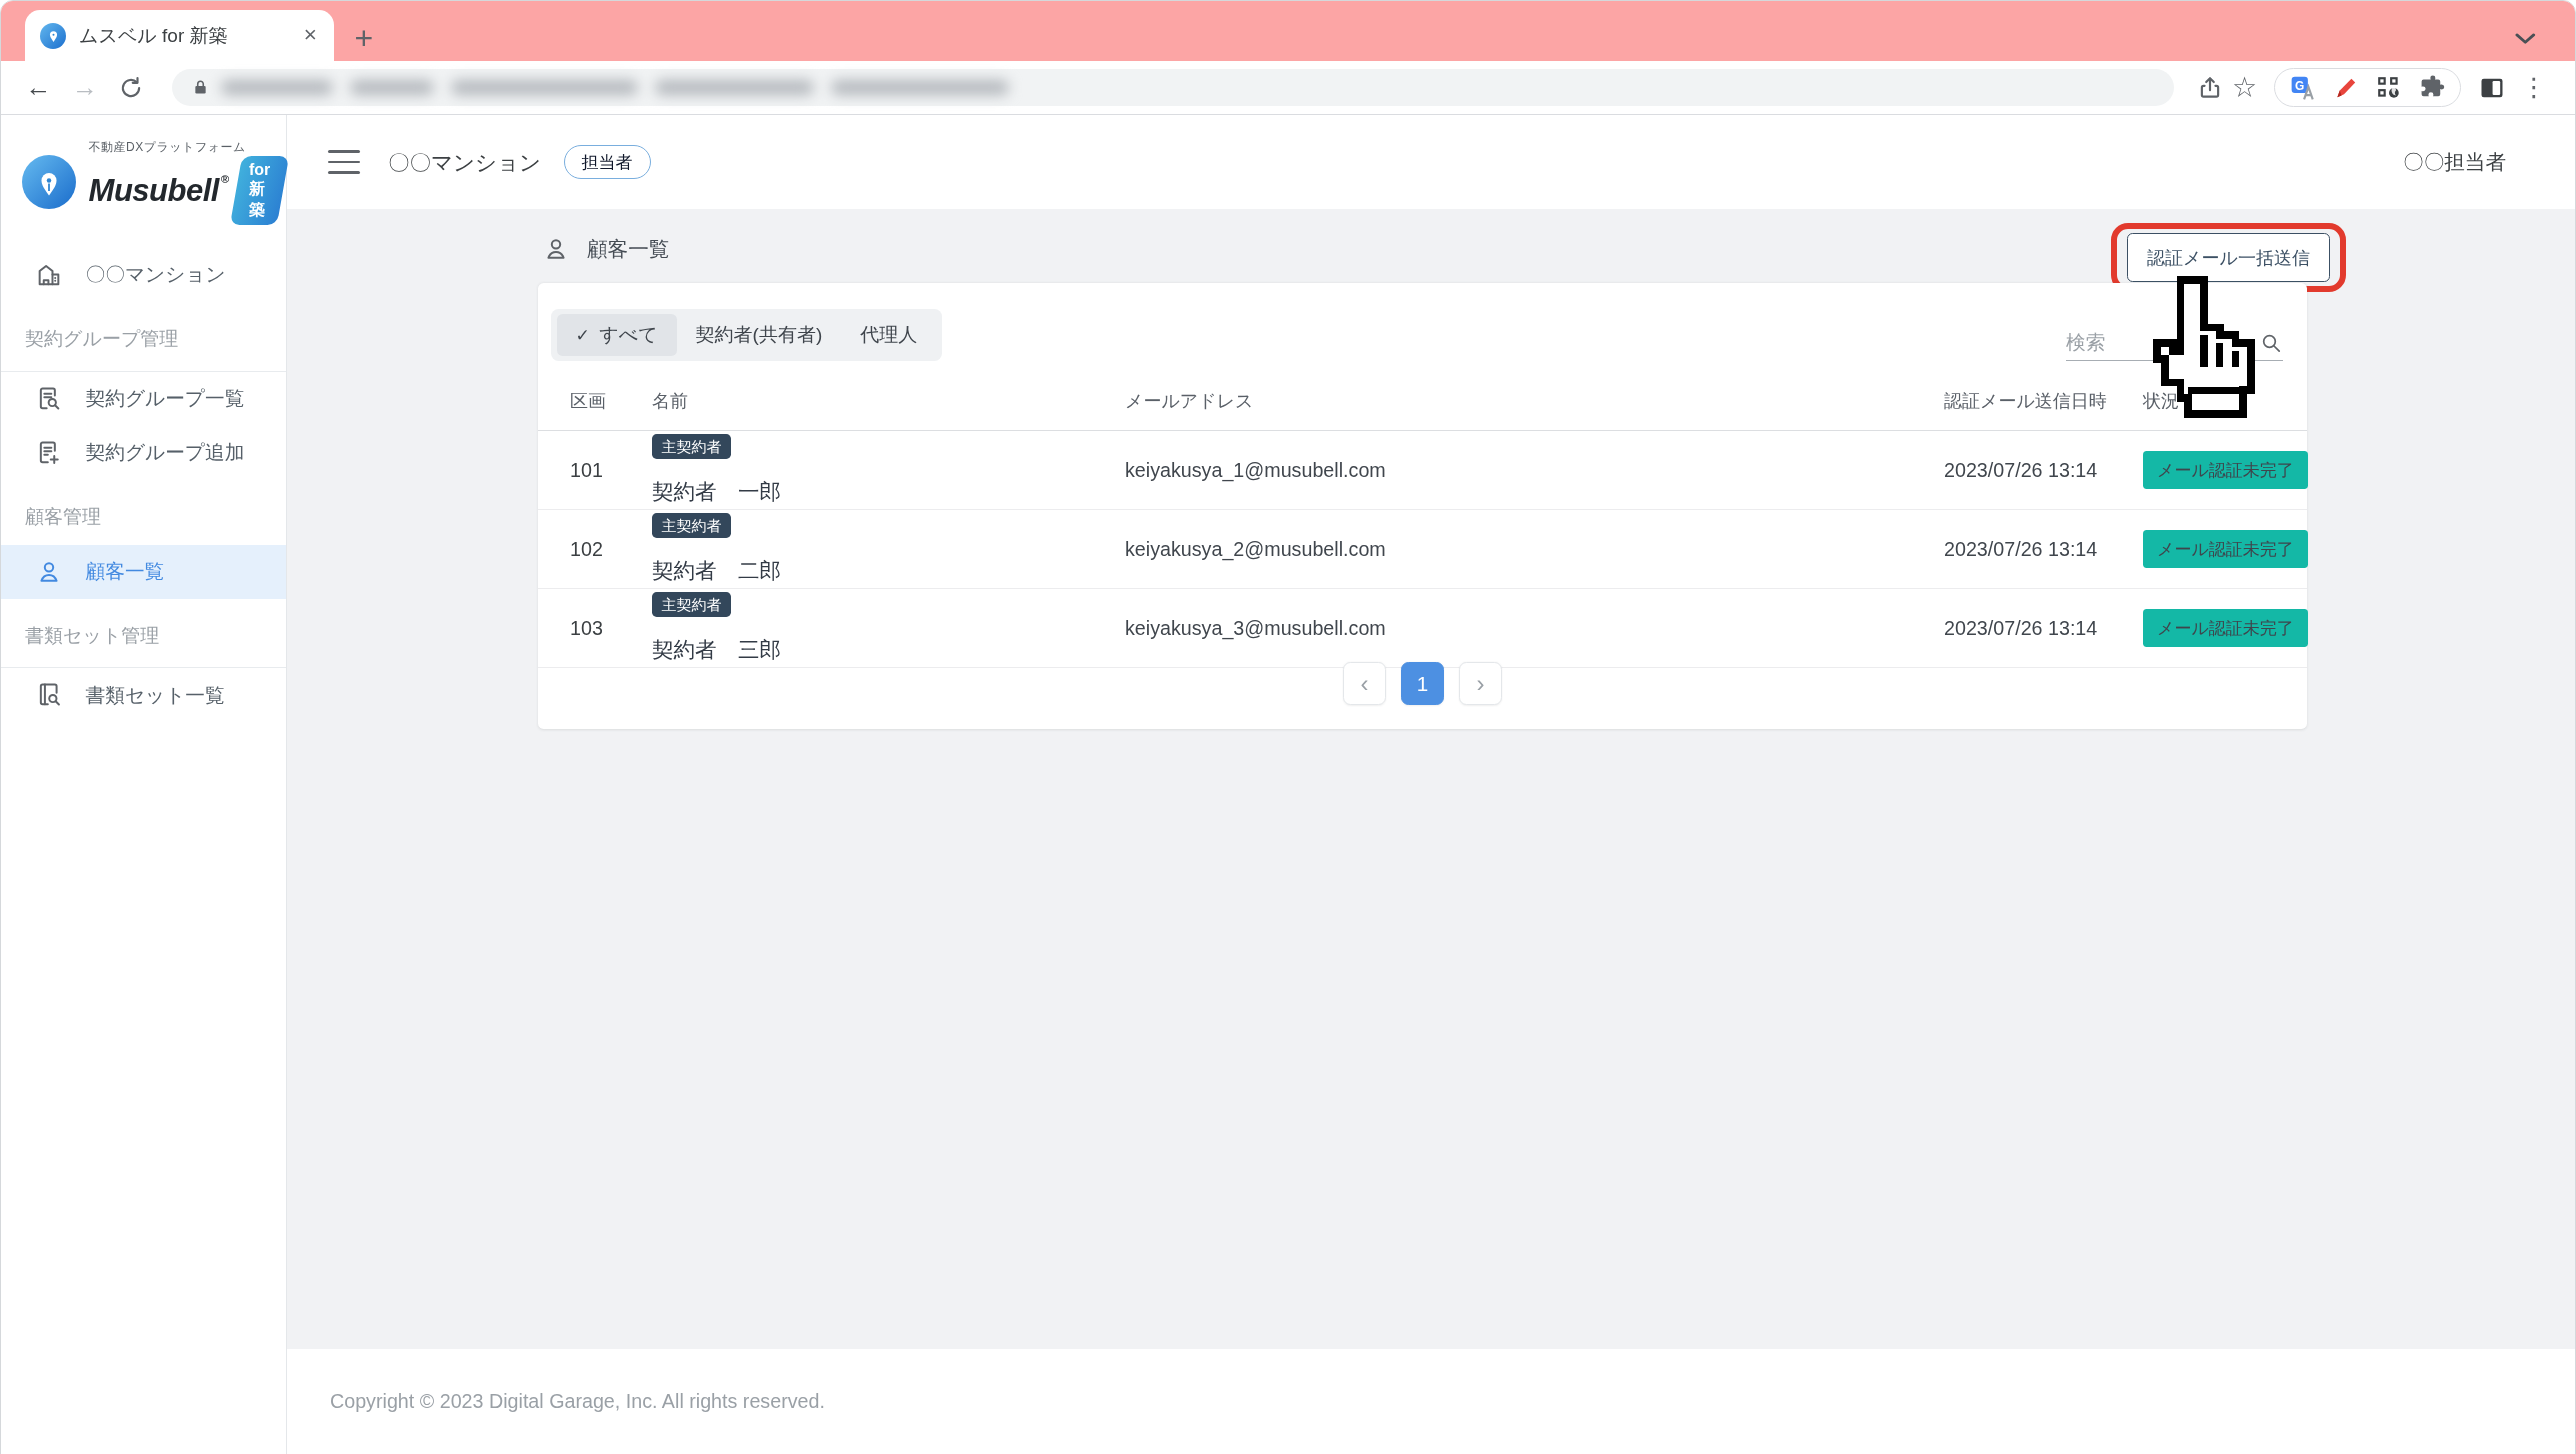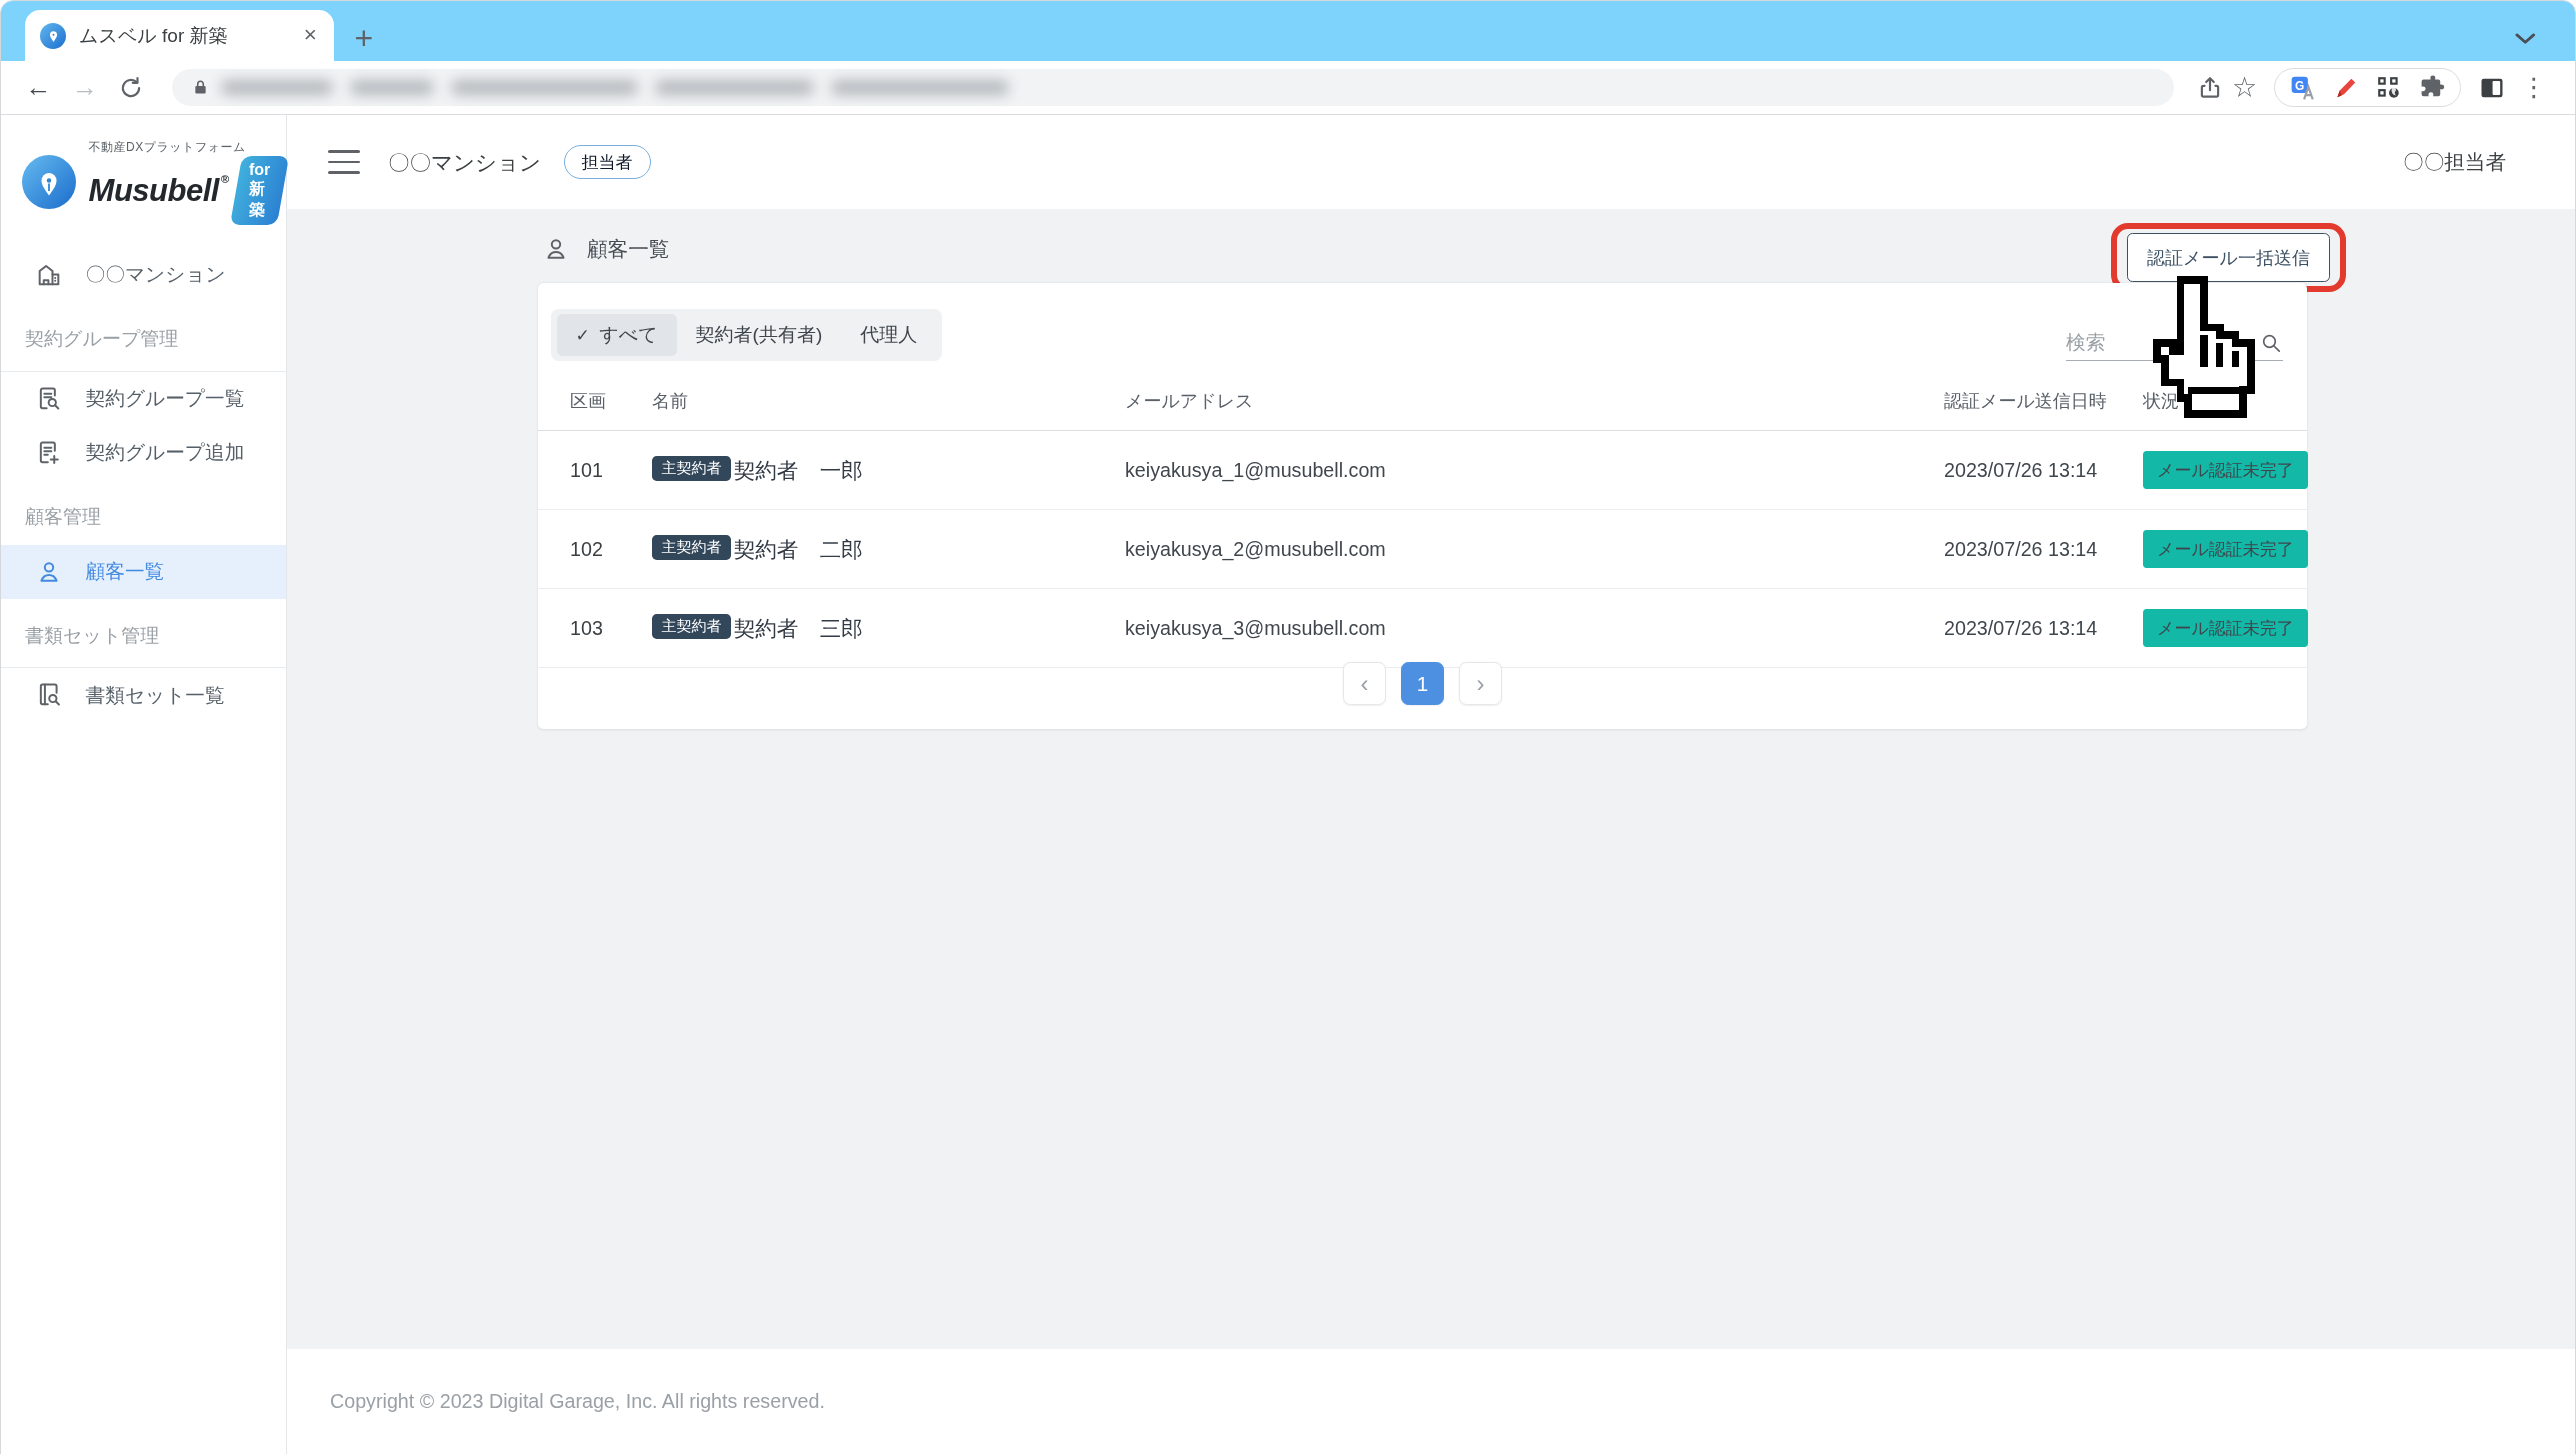--- a/index.html
+++ b/index.html
@@ -1,21 +1,21 @@
 <!DOCTYPE html>
 <html style="font-size:15px"><head>
 <meta charset="utf-8">
 <style>
   * { margin:0; padding:0; box-sizing:border-box; }
   html,body { width:2576px; height:1455px; background:#fff; }
   body { font-family:"Liberation Sans","DejaVu Sans",sans-serif; color:#3c4043; }
   .stage { width:2576px; height:1455px; border:1.9px solid #d5d8db; border-radius:13px 13px 0 0; overflow:hidden; display:flex; flex-direction:column; background:#fff; }
 
   
-  .tabstrip { height:60px; background:#7dd3fc; display:flex; align-items:flex-end; padding-left:24px; position:relative; flex:none; }
+  .tabstrip { height:60px; background:#fca5a5; display:flex; align-items:flex-end; padding-left:24px; position:relative; flex:none; }
   .tab { width:309px; height:51px; background:#fff; border-radius:15px 15px 0 0; display:flex; align-items:center; padding:0 17px 0 15px; gap:13px; }
   .tab-title { font-size:19px; color:#3c4043; flex:1; white-space:nowrap; overflow:hidden; }
   .tab-close { font-size:22.5px; color:#5f6368; line-height:1; cursor:default; }
   .newtab { font-size:32px; color:#5f6368; margin:0 0 7.5px 20.6px; line-height:1; }
   .strip-chevron { position:absolute; right:39px; bottom:17px; }
   .favicon { width:26px; height:26px; border-radius:50%; background:linear-gradient(135deg,#62b7ee,#1c6fce); display:flex; align-items:center; justify-content:center; flex:none; }
 
   .toolbar { height:54px; background:#fff; display:flex; align-items:center; padding:0 22.5px 0 19px; gap:9.4px; border-bottom:0.9px solid #dadce0; flex:none; }
   .navbtn { width:37px; height:37px; display:flex; align-items:center; justify-content:center; font-size:26px; color:#45494d; border-radius:50%; }
   .navbtn.disabled { color:#b9bdc2; }
@@ -71,21 +71,21 @@
   .chip .check { font-size:17px; color:#3f454c; }
   .searchbox { width:217px; display:flex; align-items:center; border-bottom:0.9px solid #a7adb3; padding-bottom:5.6px; }
   .searchbox input { border:none; outline:none; flex:1; font-size:19.7px; color:#3c4043; background:transparent; font-family:inherit; min-width:0; }
   .searchbox input::placeholder { color:#9aa0a6; }
 
   .thead, .trow { display:grid; grid-template-columns:82px 473px 819px 199px 1fr; align-items:center; padding:0 37px 0 32px; }
   .thead { margin-top:28px; padding-bottom:17px; border-bottom:0.9px solid #dcdee1; }
   .th { font-size:18px; color:#5a6068; }
   .trow { height:79px; border-bottom:0.9px solid #ececee; font-size:19.7px; color:#40464d; }
   .unit { font-size:19.7px; color:#3c4043; }
-  .namec { display:flex; flex-direction:row; align-items:flex-start; gap:3px; }
+  .namec { display:flex; flex-direction:column; align-items:flex-start; gap:18px; }
   .tag { background:#33475b; color:#fff; font-size:15px; padding:3.7px 9.4px; border-radius:4.7px; line-height:1.2; }
   .nm { font-size:21.5px; color:#333b46; }
   .statusc { display:flex; }
   .status { background:#14b8a6; color:#3f454c; font-size:17px; padding:7.5px 14px; border-radius:3.7px; white-space:nowrap; }
 
   .pagination { position:absolute; bottom:24px; left:0; width:100%; display:flex; justify-content:center; gap:15px; }
   .pgbtn { width:43px; height:43px; background:#fff; border:0.9px solid #e4e7ea; border-radius:7.5px; display:flex; align-items:center; justify-content:center; font-size:24px; color:#9aa0a6; box-shadow:0 0.9px 1.9px rgba(60,64,67,.08); }
   .pgbtn.current { background:#4d90e2; border-color:#4d90e2; color:#fff; font-size:20.6px; }
 
   .footer { height:105px; background:#fff; display:flex; align-items:center; padding-left:43px; flex:none; }

